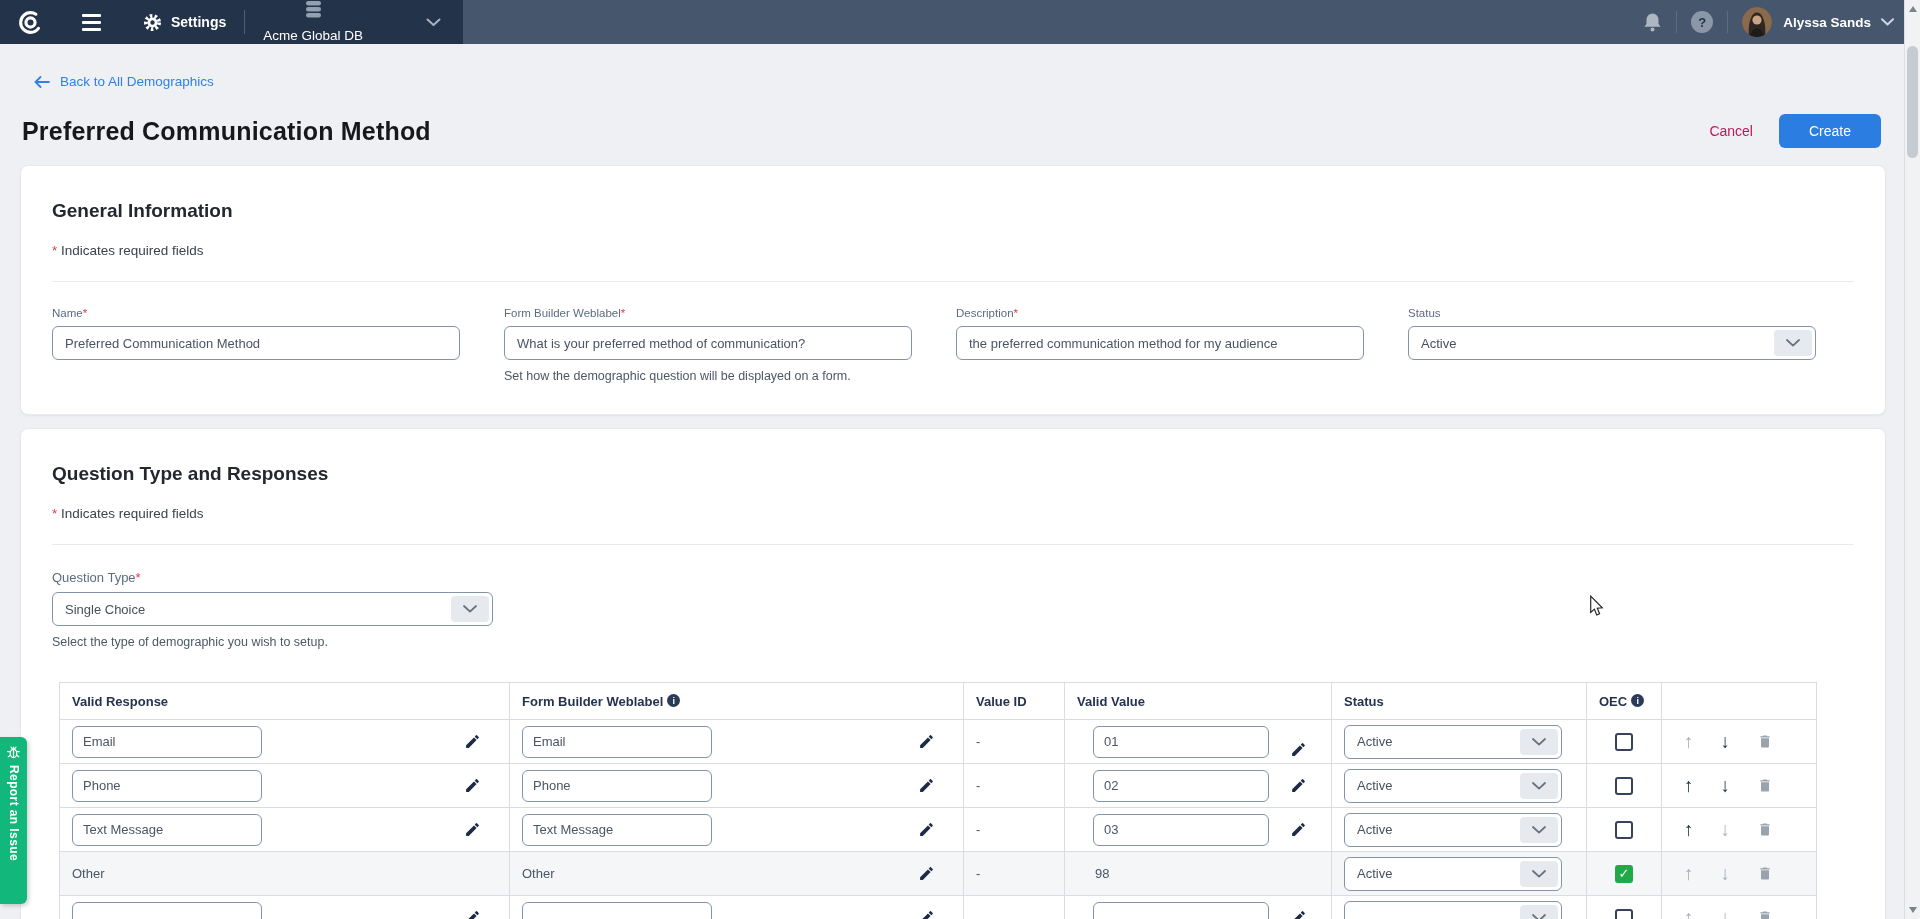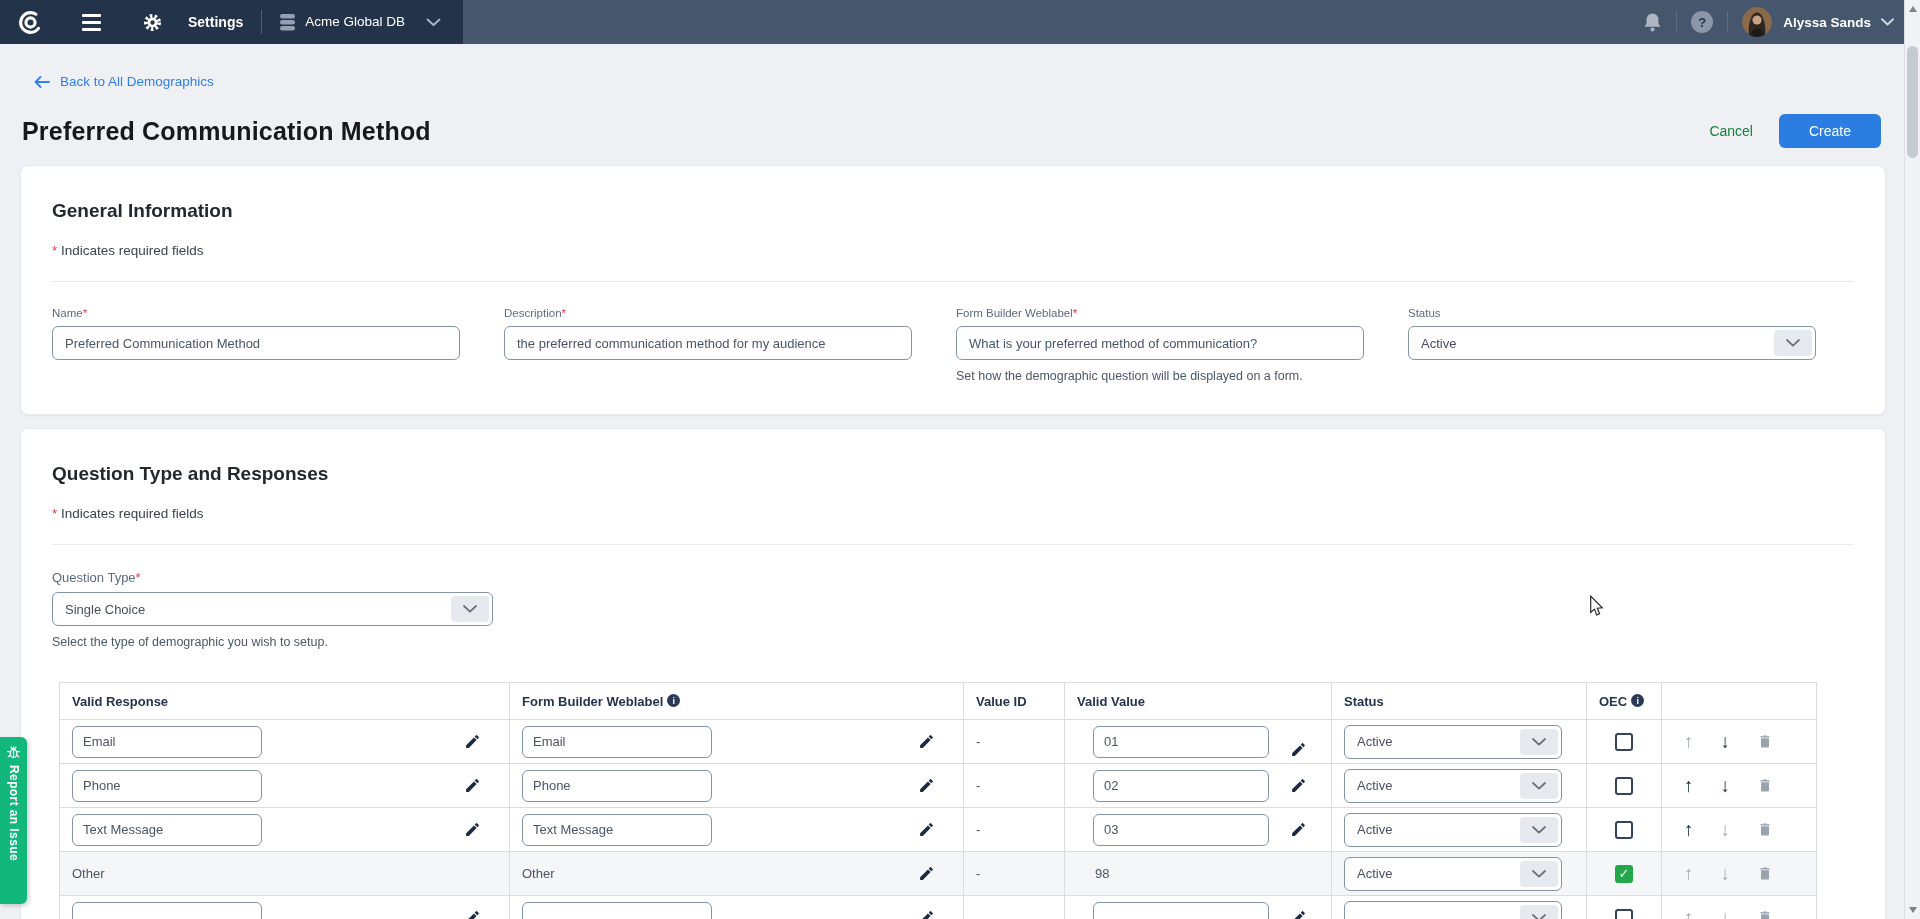--- a/index.html
+++ b/index.html
@@ -5,37 +5,37 @@
   * { margin:0; padding:0; box-sizing:border-box; }
   html,body { width:1920px; height:919px; overflow:hidden; }
   body { font-family:"Liberation Sans", sans-serif; background:#eef0f4; position:relative; }
 
   
   .topbar { height:44px; background:#46576d; display:flex; align-items:stretch; position:relative; z-index:5; }
   .topbar-left { width:463px; background:#233349; display:flex; align-items:center; padding-left:16px; }
   .logo { width:28px; height:28px; display:flex; align-items:center; justify-content:center; cursor:pointer; }
   .hamburger { margin-left:38px; display:flex; flex-direction:column; gap:4px; cursor:pointer; }
   .hamburger span { display:block; width:19px; height:3px; background:#fff; border-radius:1px; }
-  .tb-settings { margin-left:42px; display:flex; align-items:center; gap:26px; color:#fff; font-size:14px; font-weight:700; }
+  .tb-settings { margin-left:42px; display:flex; align-items:center; gap:9px; color:#fff; font-size:14px; font-weight:700; }
   .tb-vdiv { width:1px; height:24px; background:#4e5e74; margin:0 18px; }
   .tb-vdiv2 { width:1px; height:22px; background:#5d6c80; margin:0 14px; }
-  .tb-db { display:flex; align-items:flex-start; gap:10px; color:#fff; font-size:13.5px; }
+  .tb-db { display:flex; align-items:center; gap:10px; color:#fff; font-size:13.5px;flex-direction:column; }
   .tb-chev { margin-left:auto; margin-right:22px; }
   .topbar-right { margin-left:auto; display:flex; align-items:center; padding-right:26px; gap:0; }
   .icon-btn { display:flex; align-items:center; justify-content:center; cursor:pointer; }
   .help-circle { width:22px; height:22px; border-radius:50%; background:#8b97a6; color:#233349; font-weight:700; font-size:13px; display:flex; align-items:center; justify-content:center; }
   .avatar { width:30px; height:30px; border-radius:50%; overflow:hidden; flex:0 0 auto; }
   .tb-user { color:#fff; font-size:13.5px; font-weight:700; margin:0 10px 0 11px; }
 
   
   .backlink { position:absolute; left:34px; top:74px; display:flex; align-items:center; gap:10px; color:#2f80ed; font-size:13.5px; cursor:pointer; }
   .page-head { position:absolute; left:22px; top:114px; right:39px; display:flex; align-items:center; justify-content:space-between; }
   .page-title { font-size:25px; font-weight:700; color:#17181c; letter-spacing:.2px; }
   .head-actions { display:flex; align-items:center; gap:26px; }
-  .btn-text { font-size:14px; color:#15803d; background:none; border:none; cursor:pointer; font-family:inherit; }
+  .btn-text { font-size:14px; color:#be185d; background:none; border:none; cursor:pointer; font-family:inherit; }
   .btn-primary { background:#2b7de2; color:#fff; border:none; border-radius:6px; font-size:14px; padding:9px 30px; cursor:pointer; font-family:inherit; }
 
   
   .card { position:absolute; left:20px; width:1866px; background:#fff; border-radius:8px; border:1px solid #e7e9ed; box-shadow:0 1px 2px rgba(20,30,50,.05); }
   .card1 { top:165px; height:250px; }
   .card2 { top:428px; height:560px; }
   .card-inner { padding:34px 31px 0 31px; }
   .sec-title { font-size:19px; font-weight:600; color:#23272e; }
   .req-note { margin-top:21px; font-size:13.5px; color:#3b434e; }
   .red { color:#e23b4a; }
@@ -189,30 +189,30 @@
     <div class="divider"></div>
     <div class="fields-row">
       <div class="field">
         <div class="f-label">
           <span>Name</span><span class="red">*</span>
         </div>
         <input class="f-input" value="Preferred Communication Method" style="">
       </div>
       <div class="field">
         <div class="f-label">
-          <span>Description</span><span class="red">*</span>
-        </div>
-        <input class="f-input" value="the preferred communication method for my audience" style="">
-      </div>
-      <div class="field">
-        <div class="f-label">
           <span>Form Builder Weblabel</span><span class="red">*</span>
         </div>
         <input class="f-input" value="What is your preferred method of communication?" style="">
         <div class="f-help">Set how the demographic question will be displayed on a form.</div>
+      </div>
+      <div class="field">
+        <div class="f-label">
+          <span>Description</span><span class="red">*</span>
+        </div>
+        <input class="f-input" value="the preferred communication method for my audience" style="">
       </div>
       <div class="field">
         <div class="f-label">Status</div>
         <div class="sel mt">
           <span>Active</span>
           <span class="chev">
             <svg width="14" height="8" viewBox="0 0 14 8" fill="none">
                 <path d="M1 1 L7 6.6 L13 1" stroke="#67727f" stroke-width="1.8" stroke-linecap="round" stroke-linejoin="round"></path>
               </svg>
           </span>

